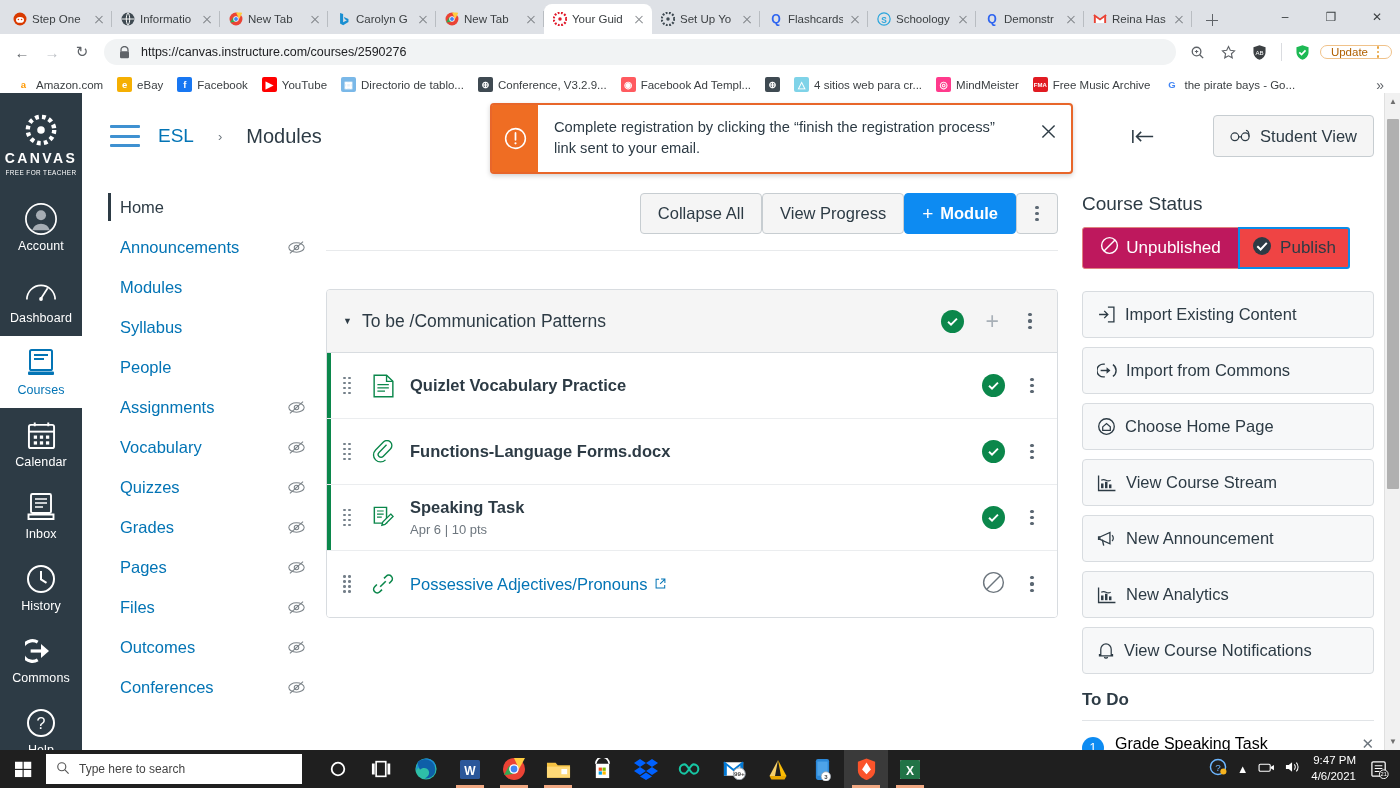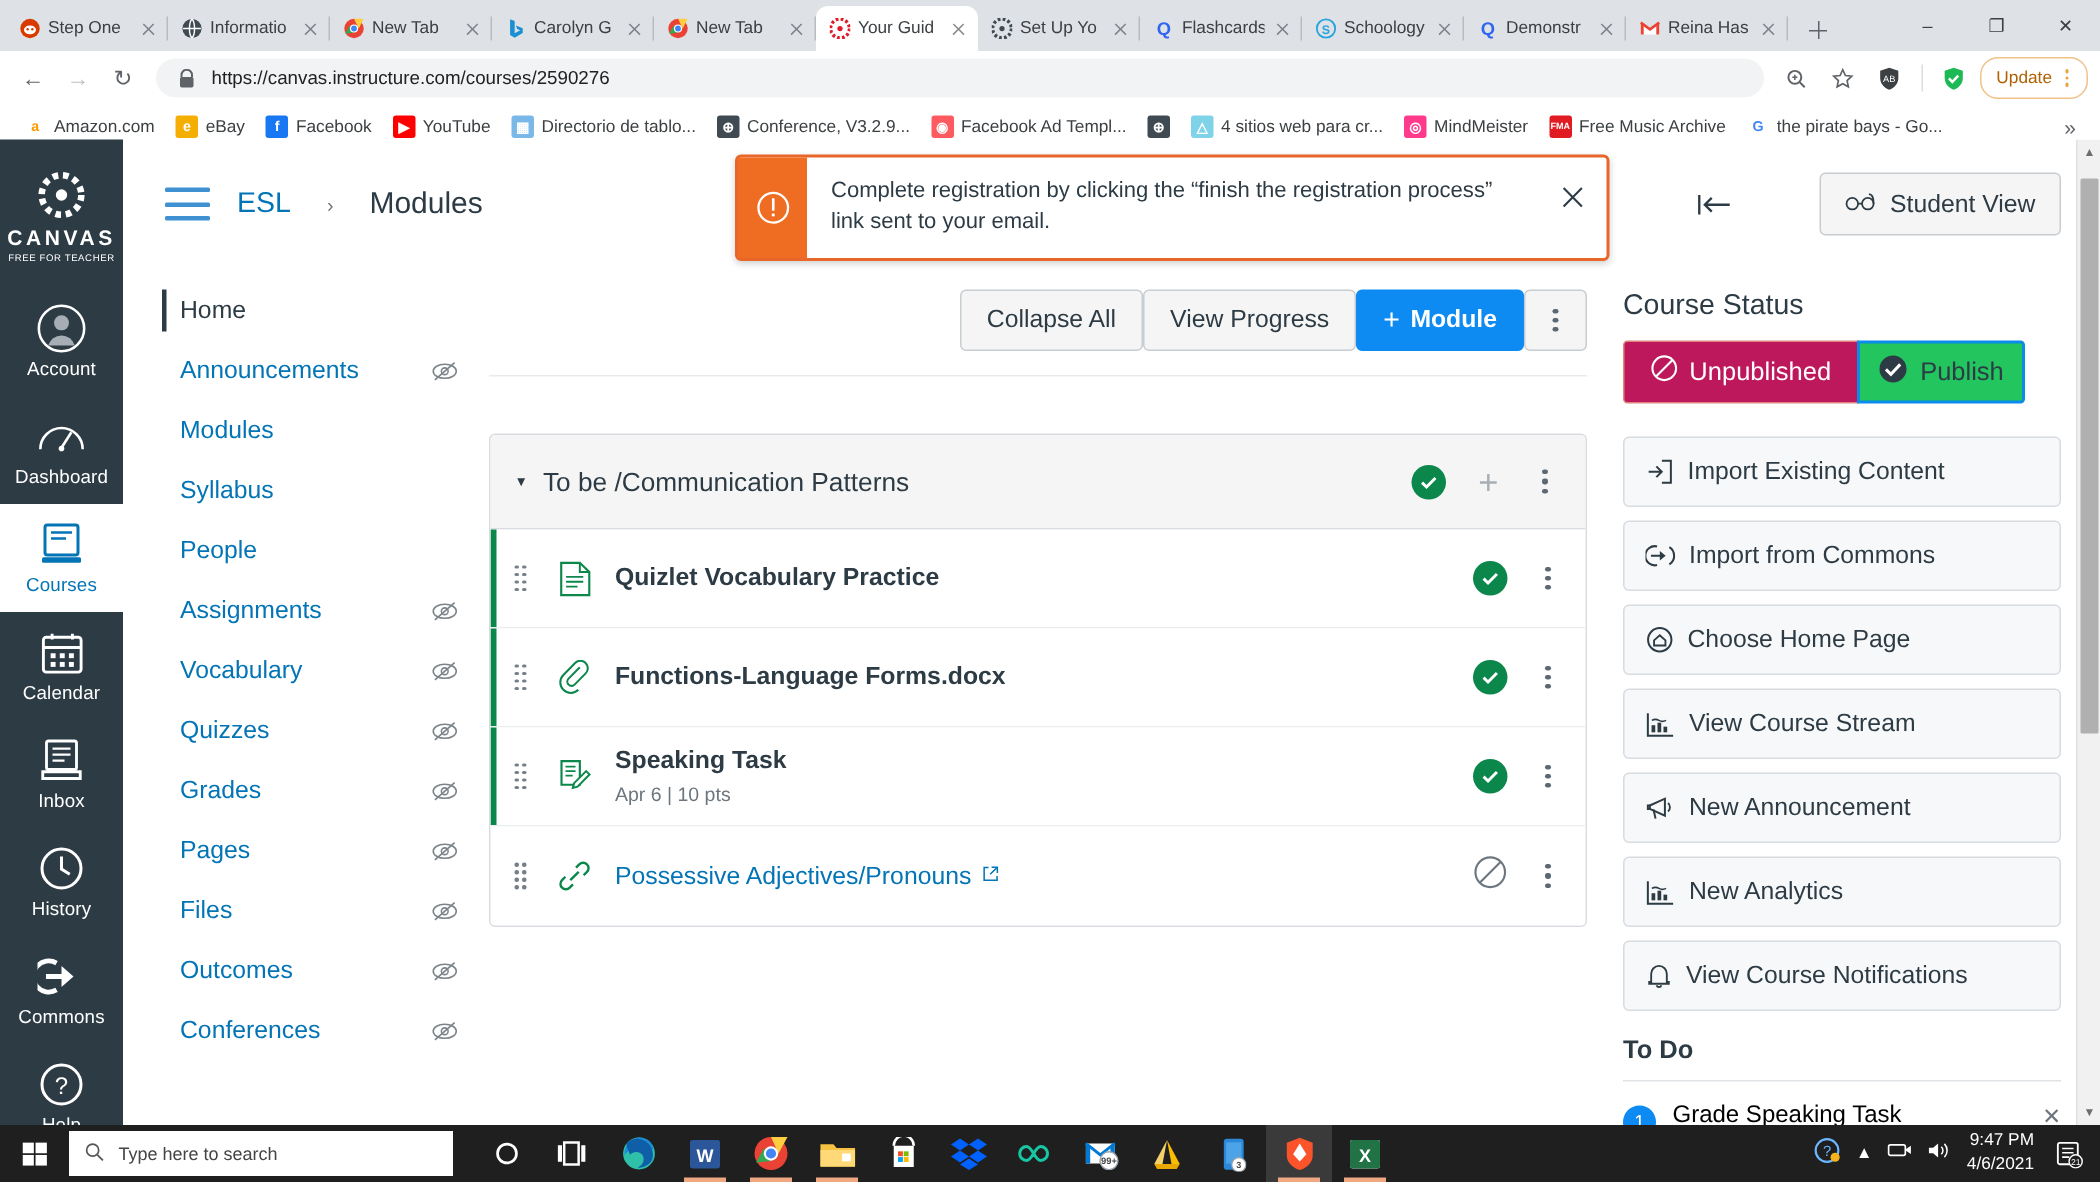--- a/index.html
+++ b/index.html
@@ -40,21 +40,21 @@
   .navbtn { width:28px; height:28px; display:flex; align-items:center; justify-content:center; color:#5f6368; font-size:15px; }
   .navbtn.dim { color:#bdc1c6; }
   #omnibox {
     flex:1; height:26px; background:#f1f3f4; border-radius:13px; display:flex; align-items:center;
     padding:0 12px; gap:9px; margin:0 6px; position:relative;
   }
   #omnibox .url { font-size:12.5px; color:#202124; flex:1; }
   .obicon { width:16px; height:16px; display:flex; align-items:center; justify-content:center; color:#5f6368; font-size:12px; }
   #tbright { display:flex; align-items:center; gap:3px; }
   #updatebtn {
-    height:28px; border:1px solid #f0c28a; border-radius:12px; display:flex; align-items:center;
+    height:14px; border:1px solid #f0c28a; border-radius:12px; display:flex; align-items:center;
     gap:5px; padding:0 8px 0 10px; font-size:11.5px; color:#b06000; background:#fff;
   }
   .dots3 { width:10px; display:flex; flex-direction:column; align-items:center; gap:2px; }
   .dots3 i { width:2.5px; height:2.5px; border-radius:50%; background:currentColor; display:block; }
 
   #bookmarks { height:30px; background:#ffffff; display:flex; align-items:center; padding:0 10px; gap:2px; border-bottom:1px solid #e3e5e8; }
   .bm { display:flex; align-items:center; gap:5px; padding:3px 6px; font-size:11.5px; color:#3c4043; white-space:nowrap; border-radius:4px; }
   .bmicon { width:15px; height:15px; border-radius:2px; display:flex; align-items:center; justify-content:center; font-size:9.5px; font-weight:bold; color:#fff; overflow:hidden; flex:0 0 15px; }
   #bmoverflow { margin-left:auto; color:#5f6368; font-size:14px; padding:0 6px; }
 
@@ -130,21 +130,21 @@
 
   .pubcheck { width:23px; height:23px; border-radius:50%; background:#0b874b; display:flex; align-items:center; justify-content:center; }
   .kebabdots { display:flex; flex-direction:column; gap:3px; align-items:center; width:18px; }
   .kebabdots i { width:3.2px; height:3.2px; border-radius:50%; background:#5c6873; display:block; }
 
   
   #rightbar { width:292px; flex:0 0 292px; padding-top:14px; }
   #rightbar h2 { font-size:19px; color:#2d3b45; font-weight:400; margin-bottom:12px; }
   #pubtoggle { display:flex; height:42px; margin-bottom:22px; }
   #unpubbtn { flex:0 0 157px; background:#be185d; color:#fff; display:flex; align-items:center; justify-content:center; gap:7px; font-size:17px; border:1px solid #e0847f; border-radius:3px 0 0 3px; }
-  #pubbtn { flex:0 0 112px; background:#22c55e; border:2px solid #0b8ce8; border-radius:0 3px 3px 0; display:flex; align-items:center; justify-content:center; gap:8px; font-size:17px; color:#2d3b45; margin-left:-1px;text-align:center; }
+  #pubbtn { flex:0 0 112px; background:#ef4444; border:2px solid #0b8ce8; border-radius:0 3px 3px 0; display:flex; align-items:center; justify-content:center; gap:8px; font-size:17px; color:#2d3b45; margin-left:-1px;text-align:center; }
   .sidebtn { height:47px; border:1px solid #d8dce0; border-radius:4px; background:#f7f8f9; display:flex; align-items:center; gap:9px; padding:0 14px; font-size:16.5px; color:#2d3b45; margin-bottom:9px; }
   #todohead { font-size:17px; font-weight:bold; color:#2d3b45; margin-top:16px; padding-bottom:10px; border-bottom:1px solid #e1e4e7; }
   .todoitem { display:flex; align-items:flex-start; gap:11px; padding:14px 0 0; }
   .todonum { width:22px; height:22px; border-radius:50%; background:#0d8bf2; color:#fff; font-size:12.5px; display:flex; align-items:center; justify-content:center; flex:0 0 22px; margin-top:2px; }
   .todotitle { font-size:16px; color:#000000; }
   .todoclose { margin-left:auto; color:#6d767e; font-size:15px; }
 
   
   #pagescroll { position:absolute; right:0; top:0; width:16px; height:657px; background:#f1f1f1; border-left:1px solid #e0e0e0; }
   #pagescroll .thumb { position:absolute; left:2px; top:26px; width:12px; height:370px; background:#b0b0b0; border-radius:1px; }

